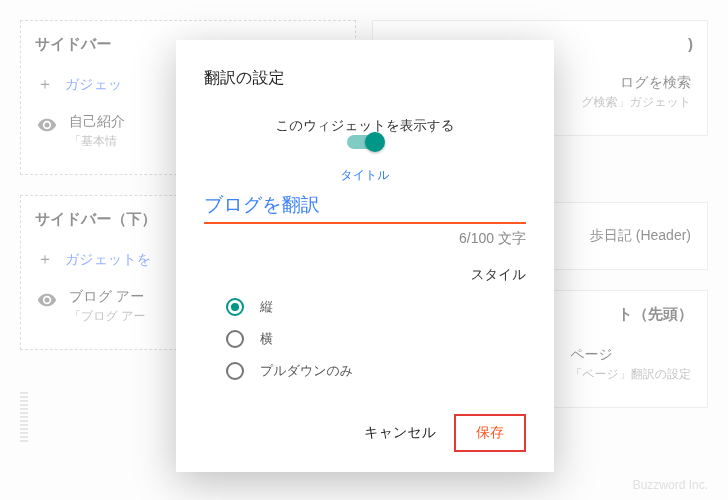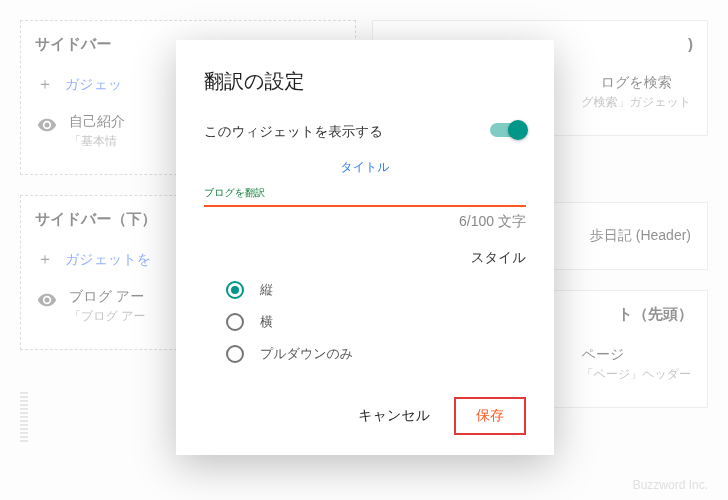--- a/index.html
+++ b/index.html
@@ -17,41 +17,41 @@
 .plus { font-size: 16px; color: #555; }
 
 .gadget-row { display: flex; align-items: flex-start; gap: 12px; padding: 10px 2px; }
 .eye { width: 20px; height: 20px; color: #666; flex-shrink: 0; margin-top: 2px; }
 .gadget-title { font-size: 14px; color: #222; }
 .gadget-sub { font-size: 12px; color: #888; margin-top: 2px; }
 
 .overlay { position: absolute; inset: 0; background: rgba(255,255,255,0.5); }
 
 .modal { position: absolute; left: 176px; top: 40px; width: 378px; background: #fff; box-shadow: 0 10px 40px rgba(0,0,0,0.25); padding: 28px 28px 20px 28px; }
-.modal-title { font-size: 20px; color: #222; margin-bottom: 28px; }
+.modal-title { font-size: 16px; color: #222; margin-bottom: 28px; }
 
-.modal-row { display: flex; justify-content: space-between; margin-bottom: 18px; }
+.modal-row { display: flex; align-items: center; justify-content: space-between; margin-bottom: 18px; flex-direction: column; }
 .modal-label { font-size: 13.5px; color: #333; }
 
 .toggle { width: 36px; height: 14px; background: #80cbc4; border-radius: 8px; position: relative; cursor: pointer; }
 .toggle-knob { position: absolute; right: -2px; top: -3px; width: 20px; height: 20px; border-radius: 50%; background: #009688; box-shadow: 0 1px 3px rgba(0,0,0,0.3); }
 
 .field-label { font-size: 12px; color: #2979ff; margin-bottom: 6px; text-align: center; }
-.text-input { width: 100%; border: none; border-bottom: 2px solid #ff5722; font-size: 10px; padding: 4px 0 6px 0; outline: none; color: #15803d; background: transparent; }
+.text-input { width: 100%; border: none; border-bottom: 2px solid #ff5722; font-size: 19px; padding: 4px 0 6px 0; outline: none; color: #3b82f6; background: transparent; }
 .char-count { text-align: right; font-size: 14px; color: #888; margin-top: 6px; margin-bottom: 18px; }
 
 .style-label { font-size: 13.5px; color: #333; margin-bottom: 14px; text-align: right; }
 .radio-group { display: flex; flex-direction: column; gap: 14px; padding-left: 22px; }
 .radio-item { display: flex; align-items: center; gap: 16px; cursor: pointer; }
 .radio-circle { width: 18px; height: 18px; border: 2px solid #757575; border-radius: 50%; position: relative; flex-shrink: 0; }
 .radio-circle.checked { border-color: #009688; }
 .radio-circle.checked::after { content: ""; position: absolute; inset: 3px; background: #009688; border-radius: 50%; }
 .radio-text { font-size: 13px; color: #555; }
 
-.modal-actions { display: flex; justify-content: flex-end; gap: 8px; margin-top: 34px; align-items: center; }
+.modal-actions { display: flex; justify-content: flex-end; gap: 2px; margin-top: 34px; align-items: center; }
 .btn { font-size: 14px; padding: 8px 16px; border: none; background: transparent; cursor: pointer; }
 .btn-cancel { color: #222; }
 .btn-save { color: #ff5722; border: 2px solid #e53935; padding: 8px 20px; }
 
 .footer-brand { position: absolute; right: 20px; bottom: 8px; font-size: 12px; color: #e0e0e0; }
 
 .drag-handle { position: absolute; left: 20px; top: 392px; width: 8px; height: 50px; background: repeating-linear-gradient(#ccc, #ccc 2px, transparent 2px, transparent 4px); }
 </style>
 </head>
 <body>
@@ -91,39 +91,39 @@
             <div class="gadget-sub">「ブログ アー</div>
           </div>
         </div>
       </div>
     </div>
 
     <div class="bg-col">
       <div class="panel">
         <div class="panel-title" style="text-align:right">)</div>
         <div class="gadget-row" style="justify-content:flex-end;">
-          <div style="text-align:center;">
+          <div style="text-align:right;">
             <div class="gadget-title">ログを検索</div>
             <div class="gadget-sub">グ検索」ガジェット</div>
           </div>
         </div>
       </div>
       <div class="panel" style="margin-top:66px;">
         <div class="gadget-row" style="justify-content:flex-end;">
           <div>
             <div class="gadget-title">歩日記 (Header)</div>
           </div>
         </div>
       </div>
       <div class="panel">
         <div class="panel-title" style="text-align:right">ト（先頭）</div>
         <div class="gadget-row" style="justify-content:flex-end;">
           <div>
             <div class="gadget-title">ページ</div>
-            <div class="gadget-sub">「ページ」ヘッダー</div>
+            <div class="gadget-sub">「ページ」翻訳の設定</div>
           </div>
         </div>
       </div>
     </div>
   </div>
 </div>
 
 <div class="drag-handle"></div>
 
 <div class="overlay"></div>

